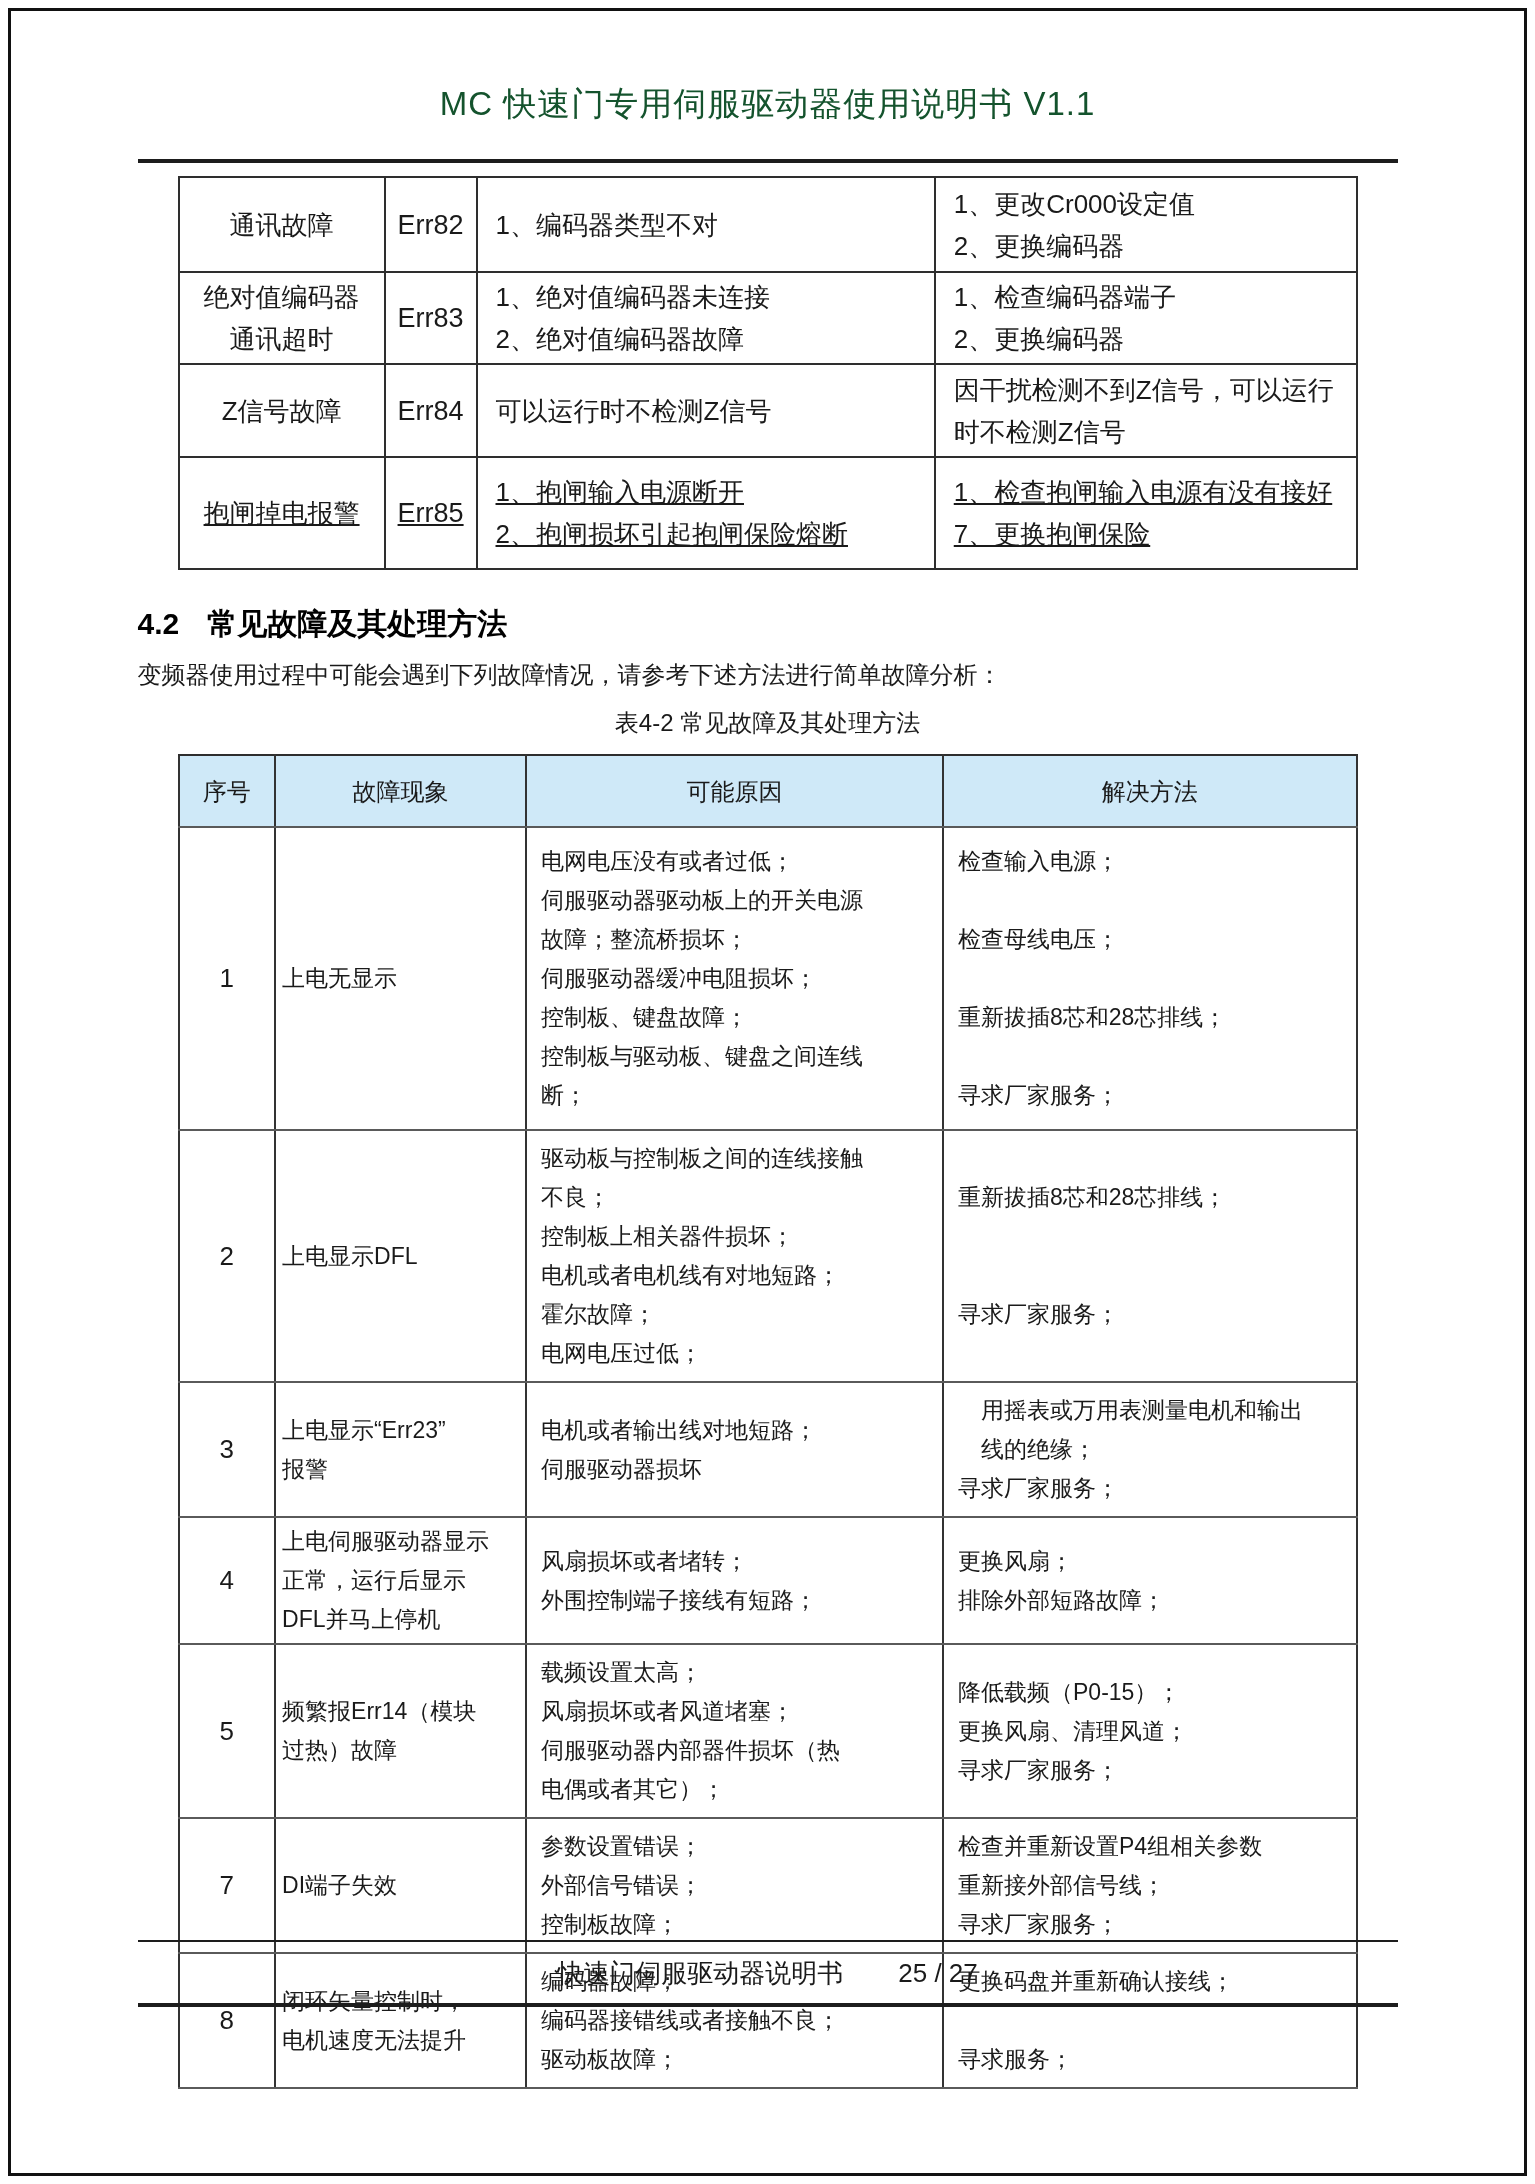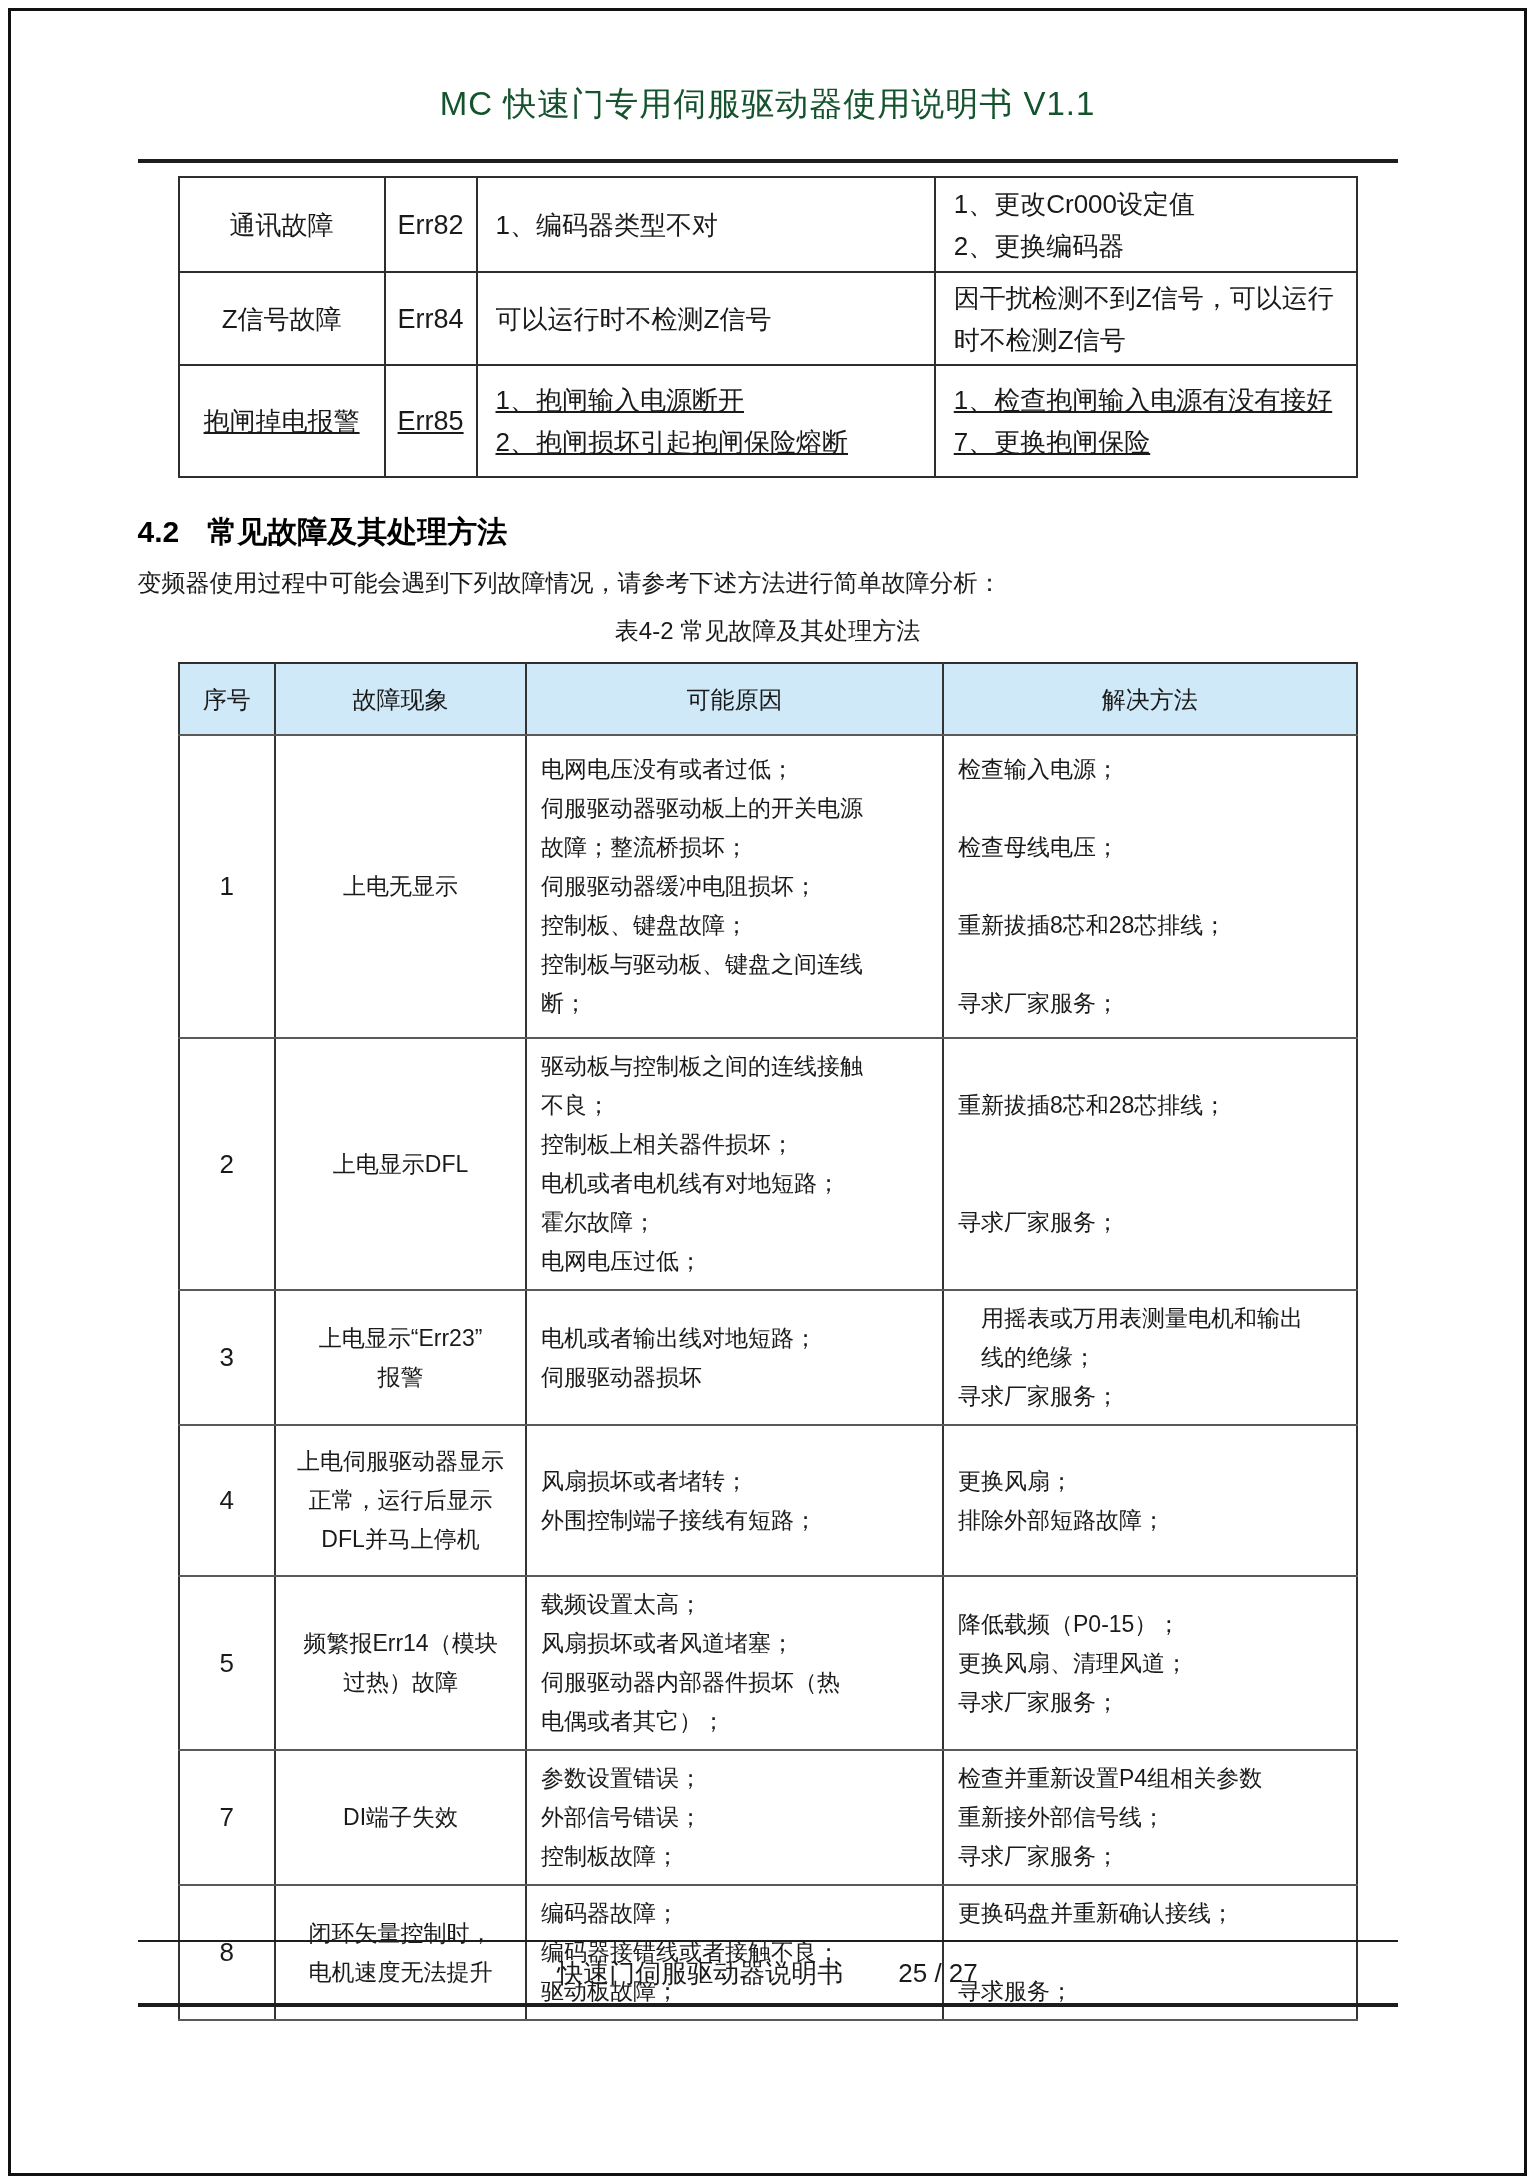--- a/index.html
+++ b/index.html
@@ -73,21 +73,21 @@
     white-space:pre-line;
     line-height:39px;
   }
   .t2 th {
     height:72px;
     text-align:center;
     font-size:24px;
     border-top:2px solid #2e2e2e;
   }
   .t2 td.c-seq { text-align:center; font-size:26px; }
-  .t2 td.c-phen { text-align:center; padding:16px 6px; }
+  .t2 td.c-phen { padding:4px 6px; }
   .t2 td.c-cause, .t2 td.c-sol { text-align:left; padding:8px 8px 8px 14px; }
   .t2 tr.rh303 { height:303px; } .t2 tr.rh245 { height:245px; }
   .t2 tr.rh110 { height:110px; } .t2 tr.rh117 { height:117px; }
   .t2 tr.rh160 { height:160px; }
 
   .footer { position:absolute; left:0; top:1940px; width:100%; }
   .footer-rule-top { width:1260px; margin:0 auto; border-top:2px solid #1d1d1d; }
   .footer-line {
     width:1260px; margin:0 auto;
     padding:14px 0 12px 0;
@@ -113,20 +113,29 @@
       <col style="width:35.8%">
   </colgroup>
   <tbody>
     <tr class="h95">
       <td class="c-name">通讯故障</td>
       <td class="c-code">Err82</td>
       <td class="c-cause">1、编码器类型不对</td>
       <td class="c-sol">1、更改Cr000设定值
 2、更换编码器</td>
     </tr>
+    <tr class="h92">
+      <td class="c-name">绝对值编码器
+通讯超时</td>
+      <td class="c-code">Err83</td>
+      <td class="c-cause">1、绝对值编码器未连接
+2、绝对值编码器故障</td>
+      <td class="c-sol">1、检查编码器端子
+2、更换编码器</td>
+    </tr>
     <tr class="h93">
       <td class="c-name">Z信号故障</td>
       <td class="c-code">Err84</td>
       <td class="c-cause">可以运行时不检测Z信号</td>
       <td class="c-sol">因干扰检测不到Z信号，可以运行时不检测Z信号</td>
     </tr>
     <tr class="h100">
       <td class="c-name">抱闸掉电报警</td>
       <td class="c-code">Err85</td>
       <td class="c-cause">1、抱闸输入电源断开

